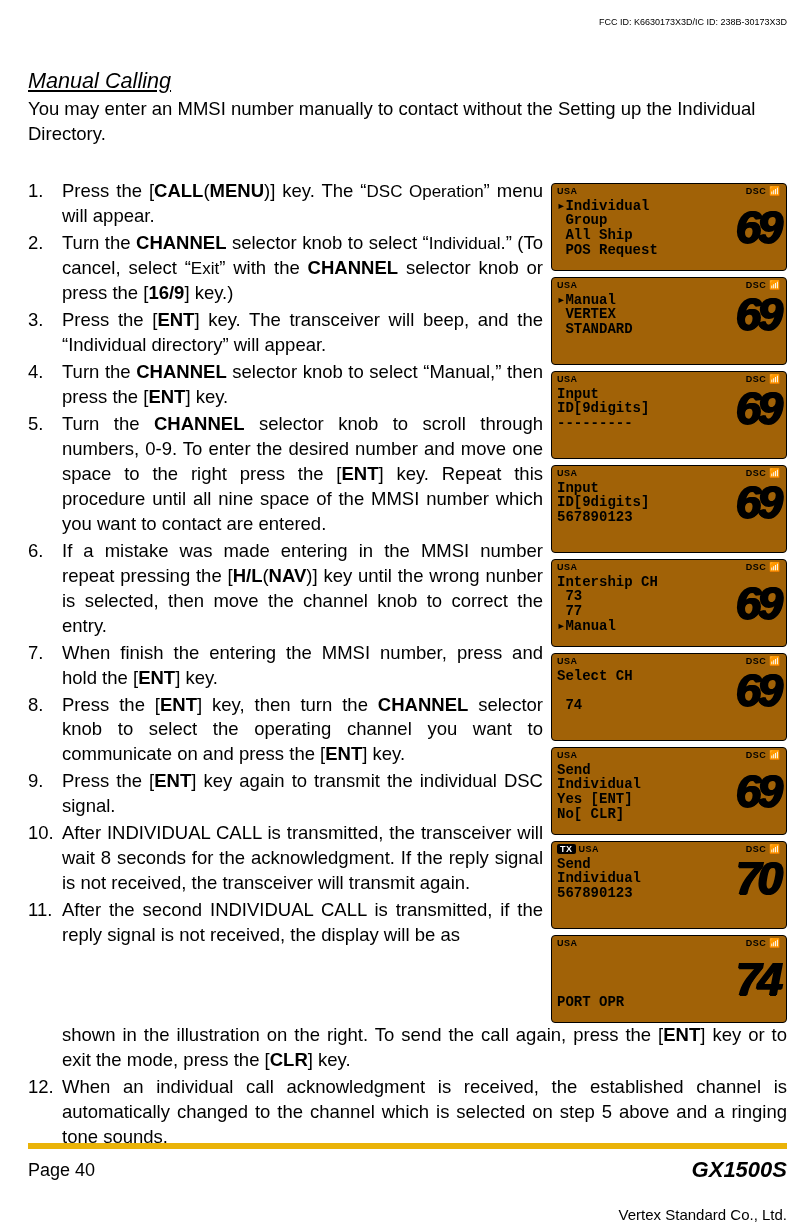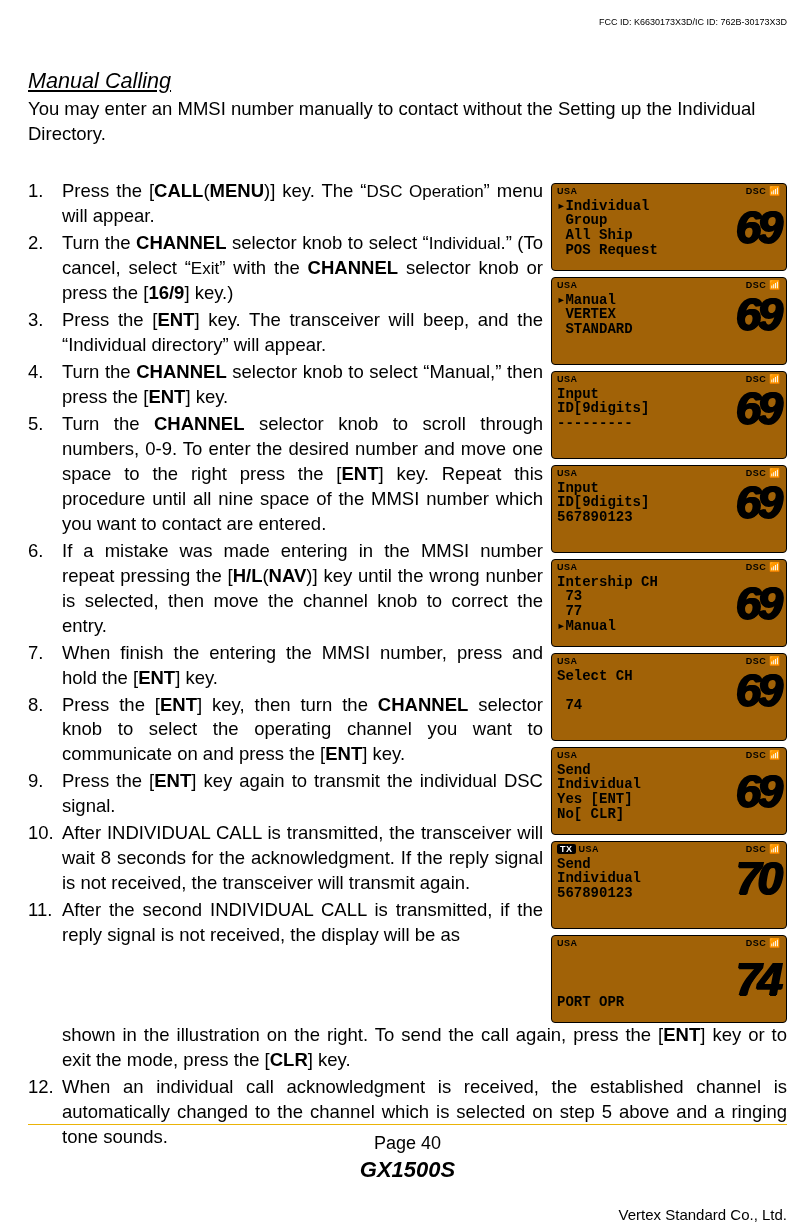--- a/index.html
+++ b/index.html
@@ -102,23 +102,22 @@
   }
   
   .footer {
     position: absolute;
     bottom: 40px;
     left: 28px;
     right: 18px;
     display:flex;
     align-items:center;
     justify-content:space-between;
-    border-top: 1px solid #eab308;
+    border-top: 6px solid #eab308;
     padding-top: 6px;
-    flex-direction: column;
   }
   .footer .page { font-size: 18px; }
   .footer .brand {
     font-family: Arial, sans-serif;
     font-size: 17px;
     font-weight: 900;
     letter-spacing: 1px;
     display:flex; align-items:center; gap:8px;
   }
   .footer .model {
@@ -131,21 +130,21 @@
   }
   .vertex {
     position:absolute;
     bottom:0; right:18px;
     font-size:15px;
   }
 </style>
 </head>
 <body>
 
-<div class="fcc">FCC ID: K6630173X3D/IC ID: 762B-30173X3D</div>
+<div class="fcc">FCC ID: K6630173X3D/IC ID: 238B-30173X3D</div>
 
 <h3 class="section-title">Manual Calling</h3>
 <p class="intro">You may enter an MMSI number manually to contact without the Setting up the Individual Directory.</p>
 
 <div class="cols">
   <div class="left">
     <ol class="steps">
       <li>
         <span>Press the [</span><span class="bold">CALL</span><span>(</span><span class="bold">MENU</span><span>)] key. The “</span><span class="menuf">DSC Operation</span><span>” menu will appear.</span>
       </li>

